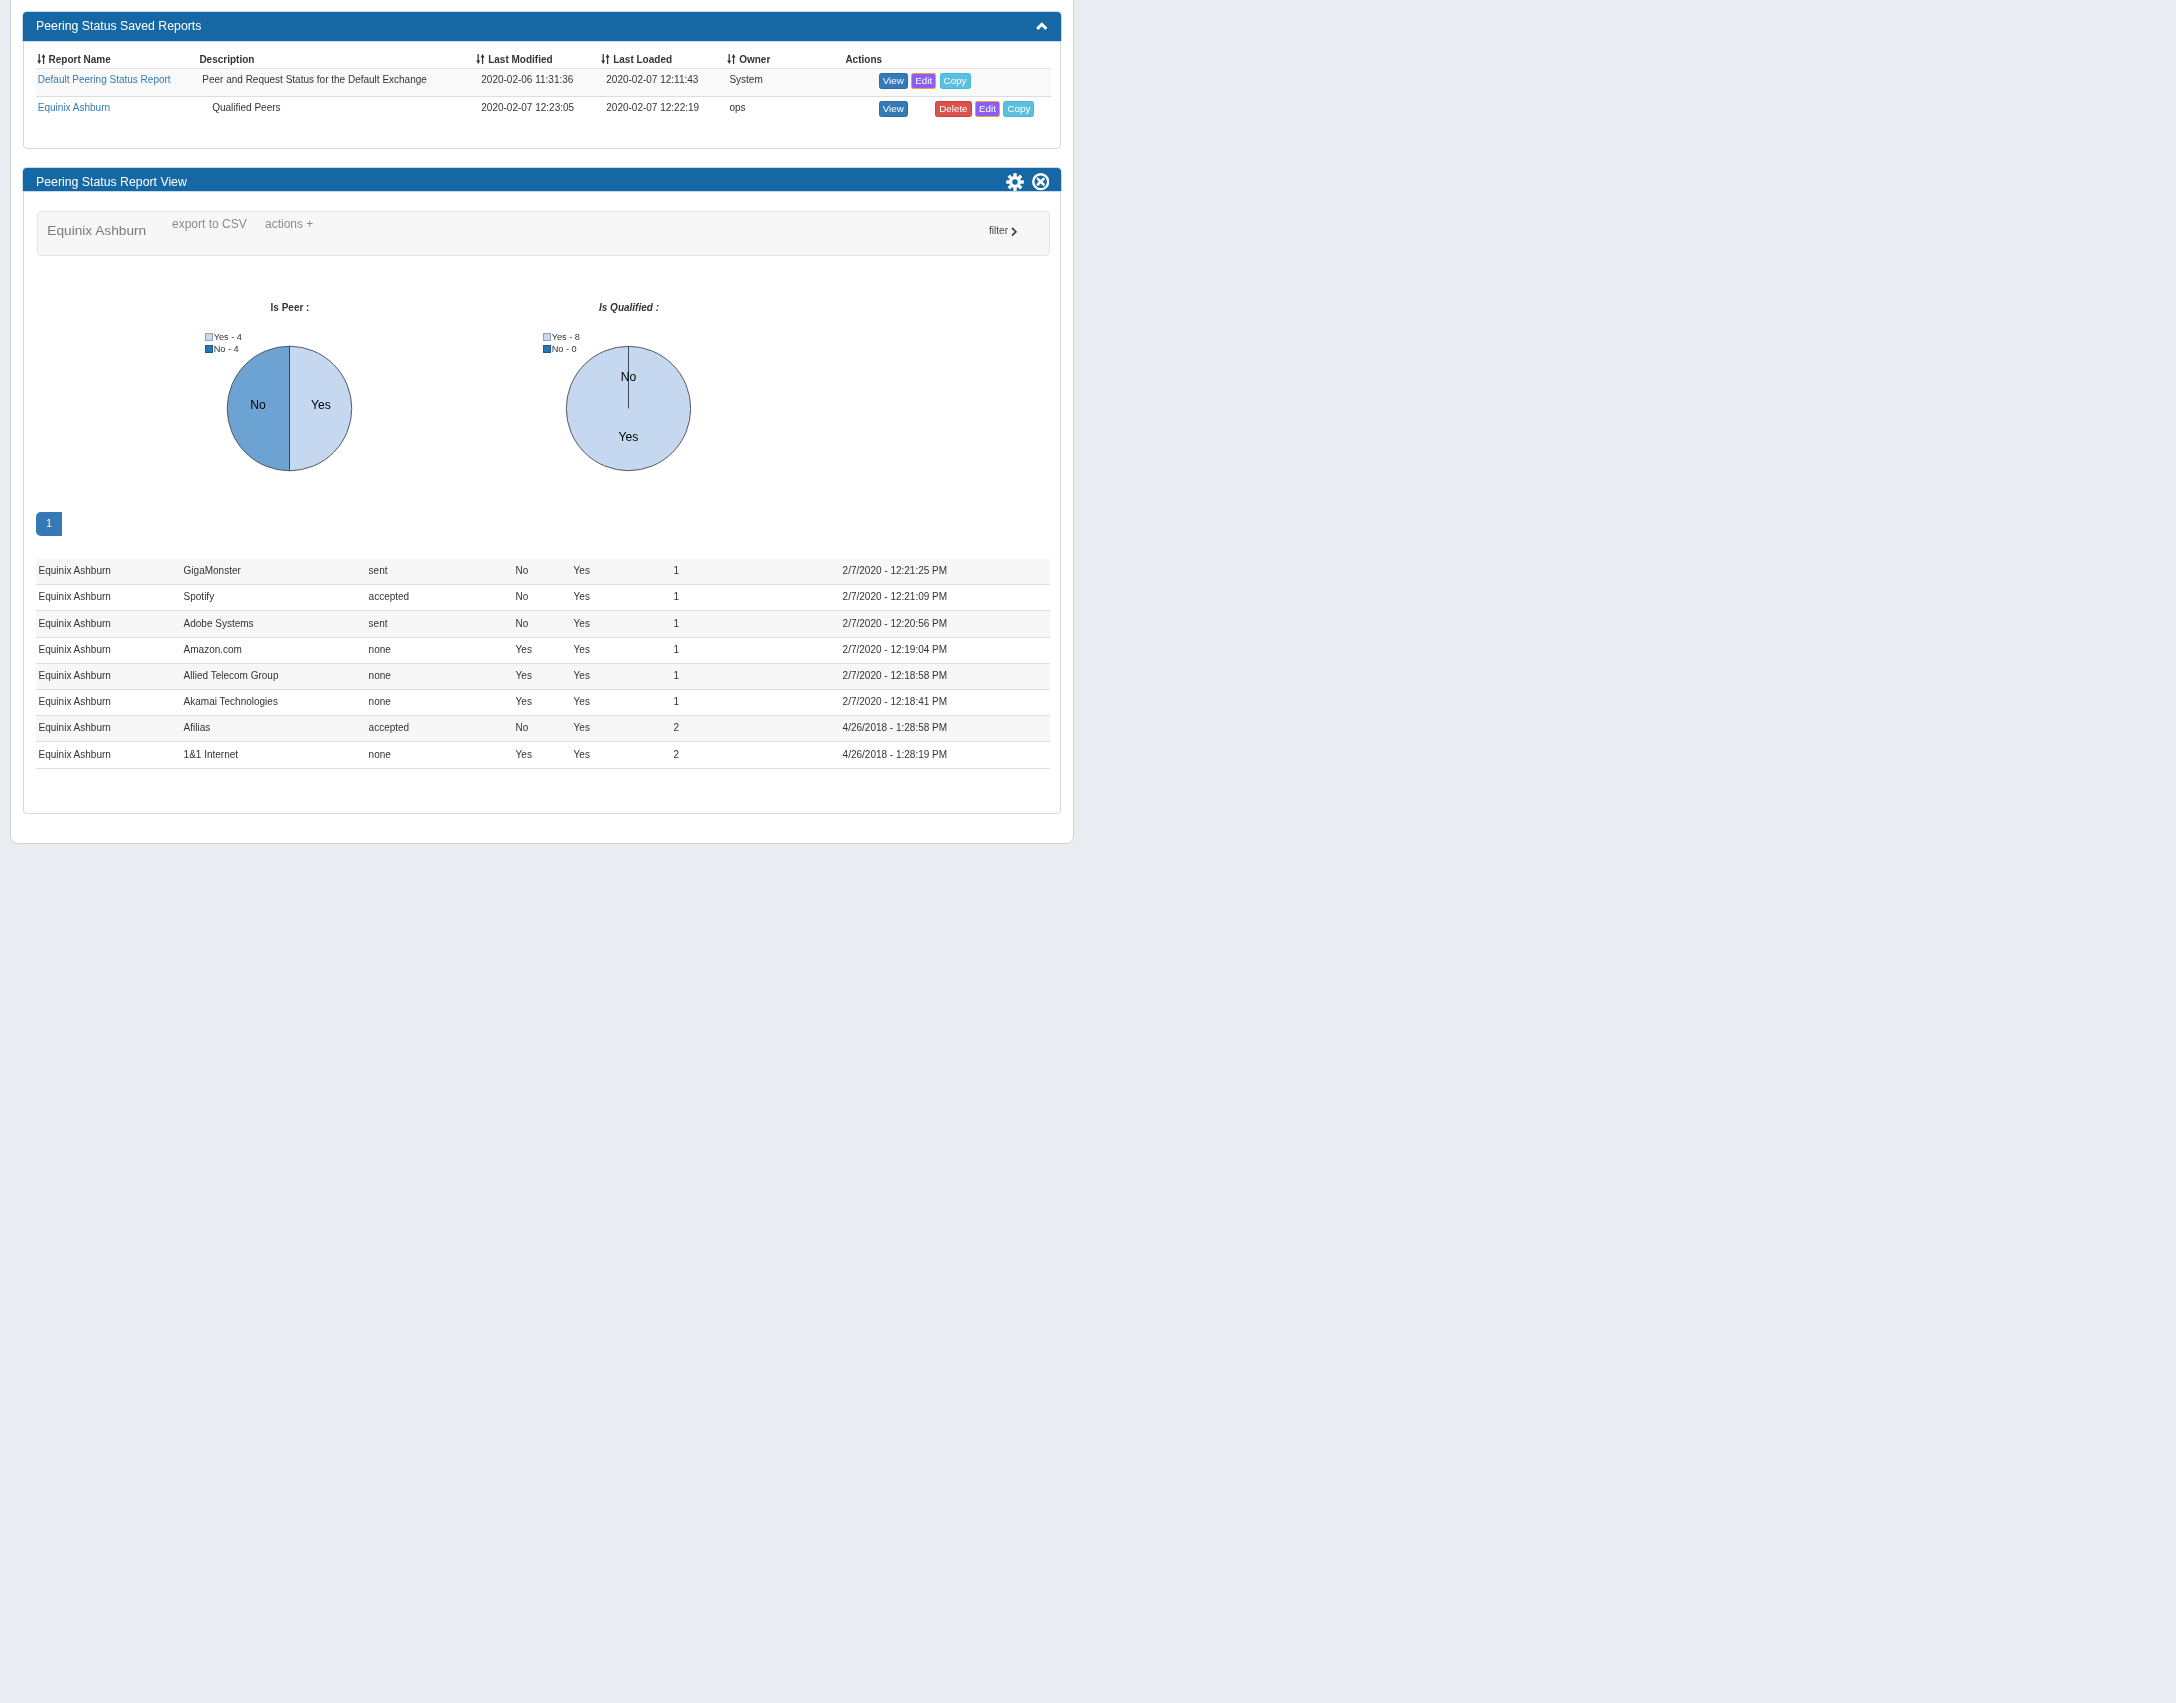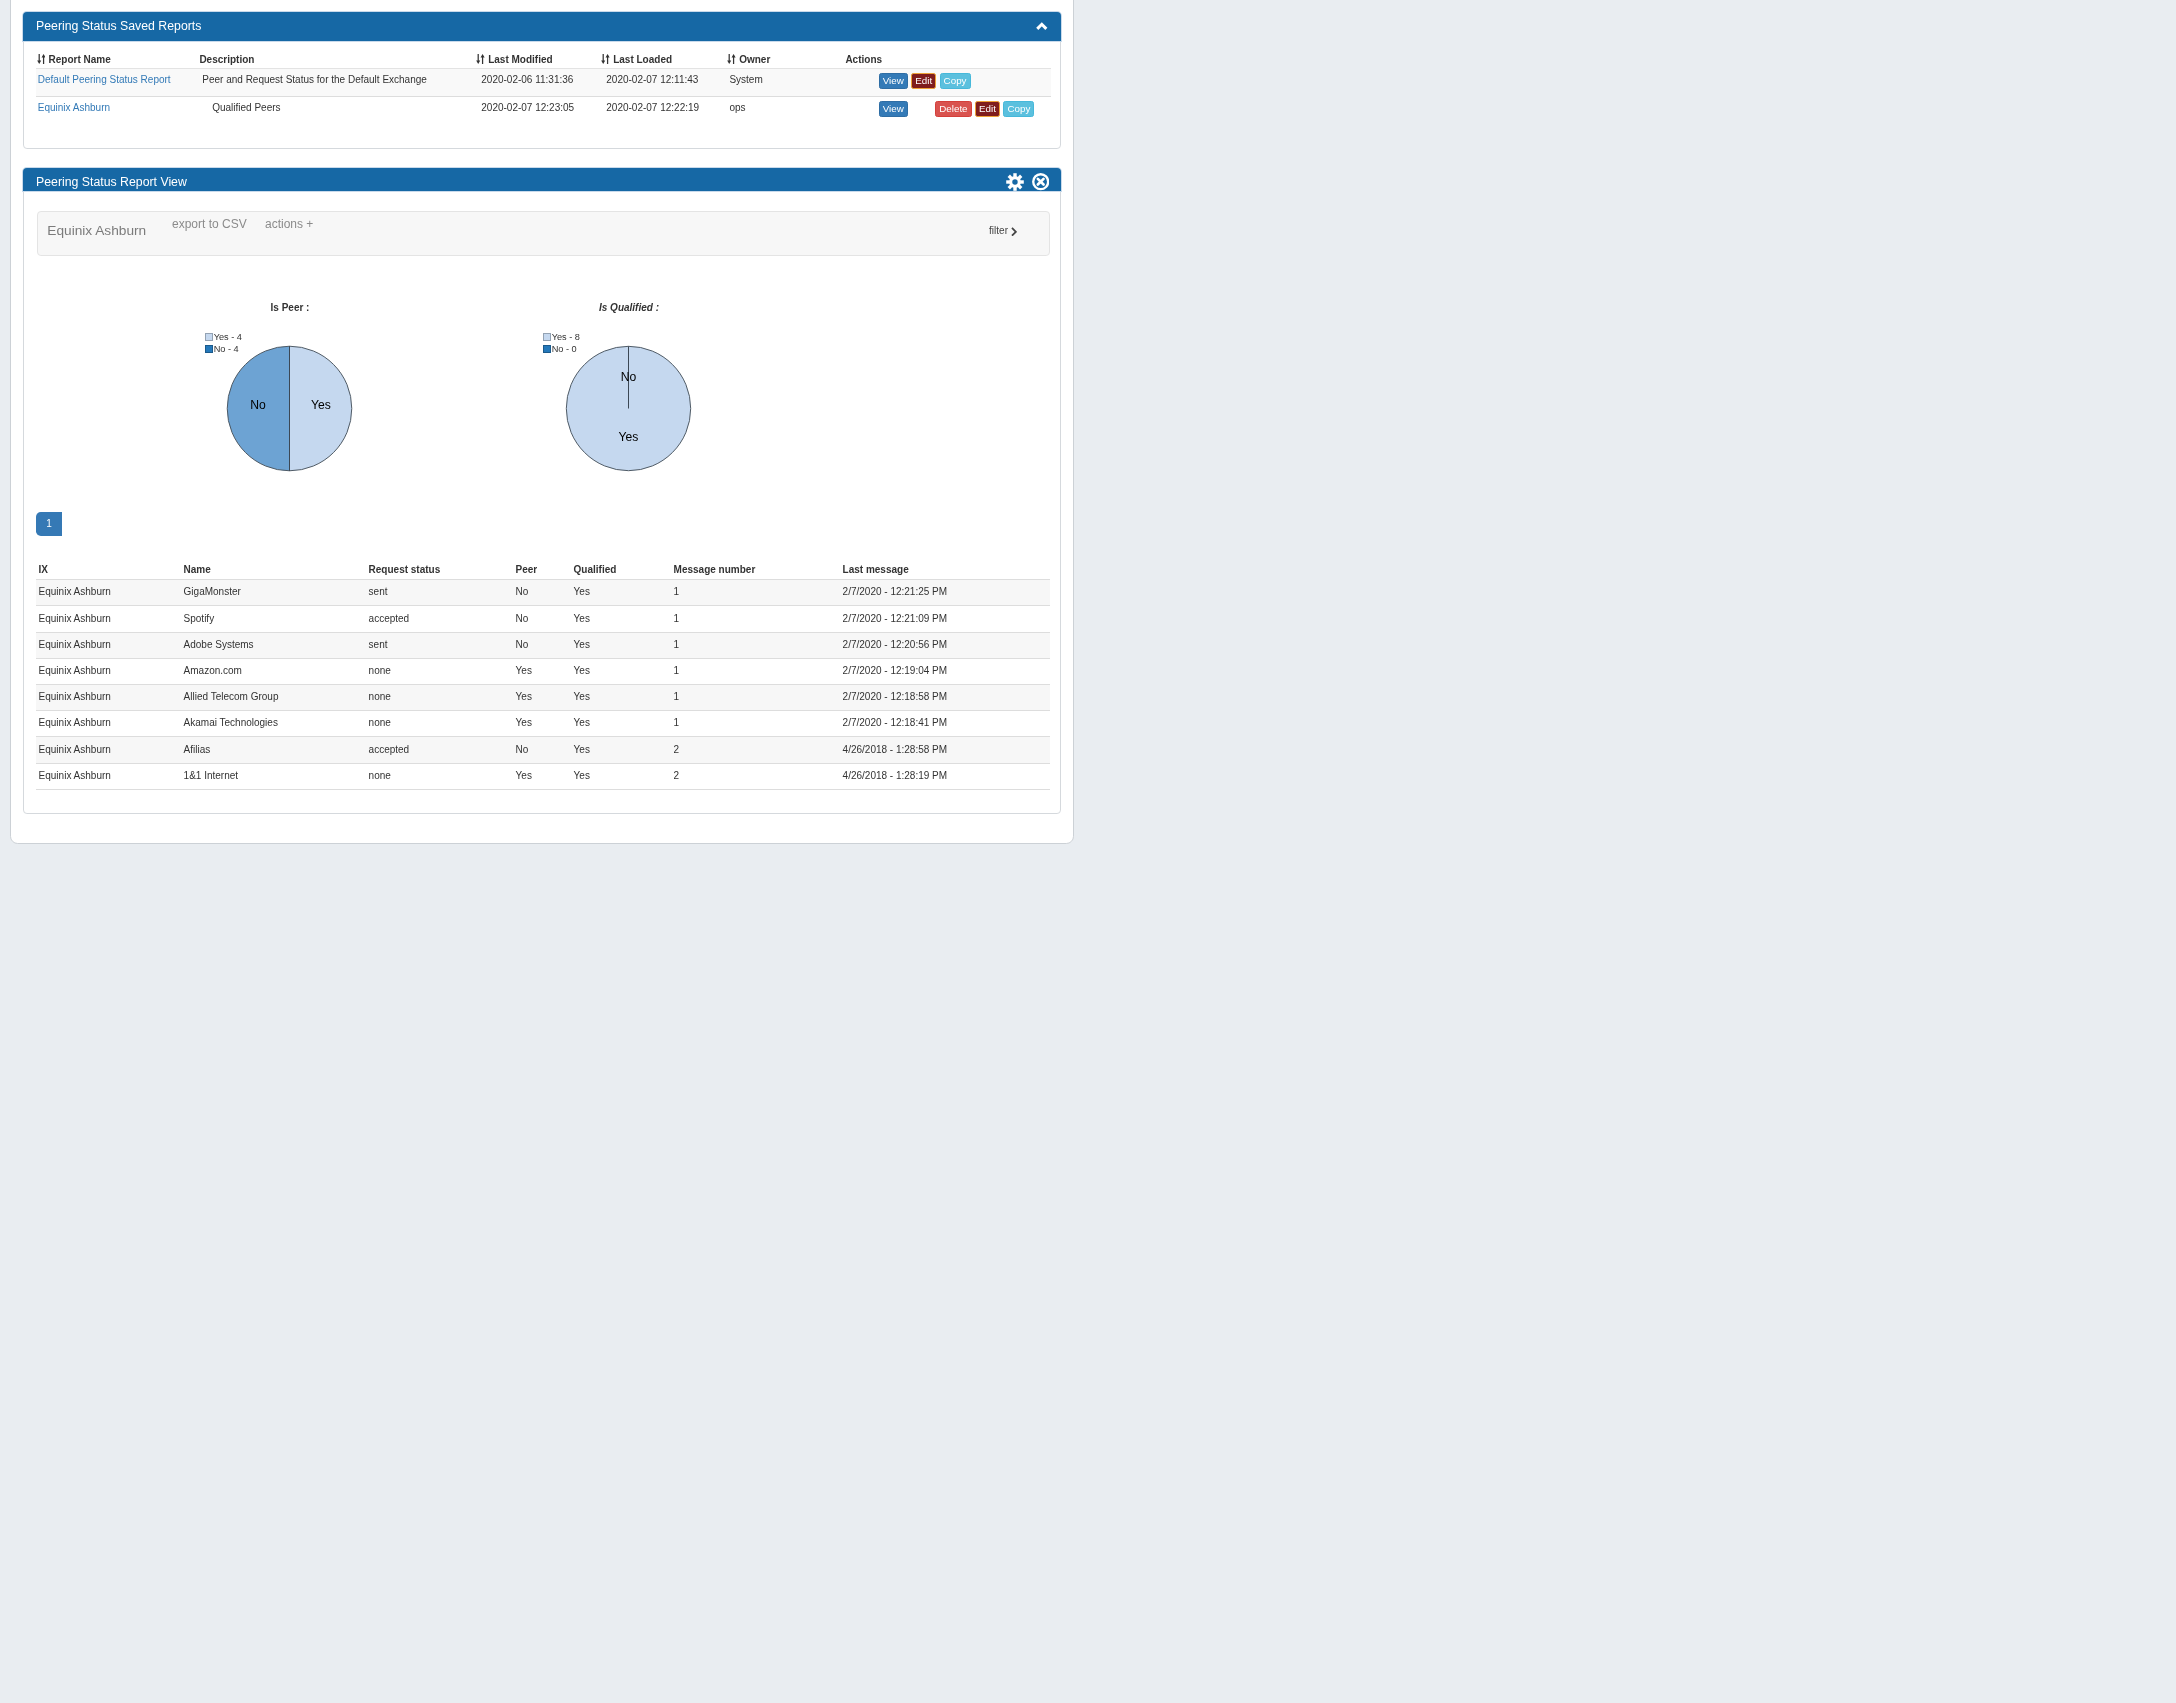--- a/index.html
+++ b/index.html
@@ -17,21 +17,21 @@
   #t1 { position:absolute; left:11.6px; top:36px; width:1014px; font-size:10px; color:#333; }
   #t1 th { text-align:left; font-weight:bold; padding:3.9px 4.8px 1px 4.8px; line-height:14.5px; border-bottom:1px solid #e3e3e3; }
   #t1 td { padding:4px 4.8px 8.4px 9.7px; line-height:14.5px; border-top:1px solid #ddd; vertical-align:middle; }
   #t1 tr.odd td { background:#f9f9f9; }
   #t1 a { color:#337ab7; text-decoration:none; }
   .sorti { vertical-align:-1.4px; margin-right:3.1px; }
   .btn { display:inline-block; border-radius:2.4px; color:#fff; font-size:9.8px; line-height:14px;
          padding:0 3.1px; border:1px solid transparent; margin:-1px 3.3px -1px 0; vertical-align:middle; }
   .b-view { background:#337ab7; border-color:#2e6da4; }
   .b-del  { background:#d9534f; border-color:#d43f3a;margin-left:24px; }
-  .b-edit { background:#7f1d1d; border-color:#eea236; }
+  .b-edit { background:#8b5cf6; border-color:#eea236; }
   .b-copy { background:#5bc0de; border-color:#46b8da; }
   
   #p2 { left:23px; top:168px; width:1038px; height:646px; }
   #p2 .phead { height:23px; line-height:29.5px; }
   #well { position:absolute; left:13px; top:42px; width:1013px; height:45px;
           background:#f7f7f7; border:1px solid #e4e4e4; border-radius:3.9px; }
   #well .big { position:absolute; left:9.3px; top:11.5px; font-size:13.7px; line-height:13.7px; color:#7b7b7b; }
   #well .lnk { position:absolute; top:7px; font-size:12px; line-height:10px; color:#8b8b8b; }
   #filter { position:absolute; right:41px; top:14px; font-size:10px; line-height:10px; color:#444; }
   #filter svg { position:absolute; right:-9.2px; top:0.5px; }
@@ -172,29 +172,20 @@
     <colgroup>
         <col style="width:145px">
         <col style="width:185px">
         <col style="width:147px">
         <col style="width:58px">
         <col style="width:100px">
         <col style="width:169px">
         <col style="width:210px">
       </colgroup>
     <tbody>
-        <tr>
-          <th>IX</th>
-          <th>Name</th>
-          <th>Request status</th>
-          <th>Peer</th>
-          <th>Qualified</th>
-          <th>Message number</th>
-          <th>Last message</th>
-        </tr>
     <tr class="odd r1">
           <td>Equinix Ashburn</td>
           <td>GigaMonster</td>
           <td>sent</td>
           <td>No</td>
           <td>Yes</td>
           <td>1</td>
           <td>2/7/2020 - 12:21:25 PM</td>
         </tr>
     <tr>

